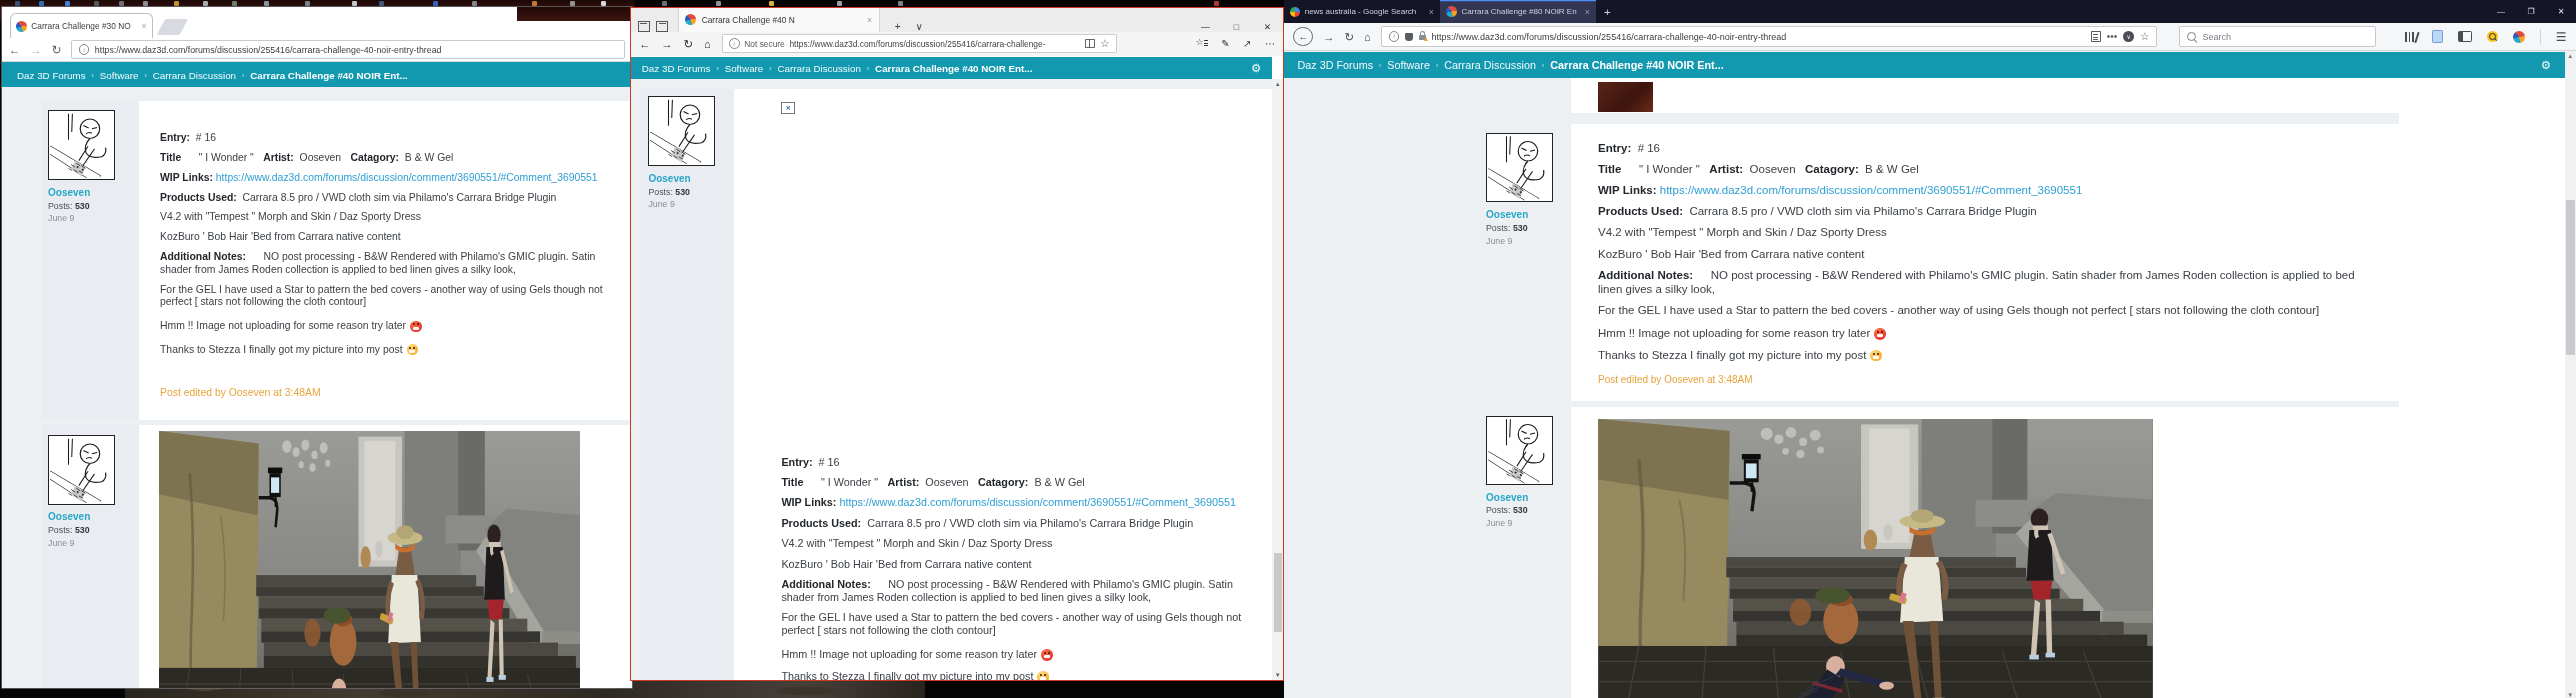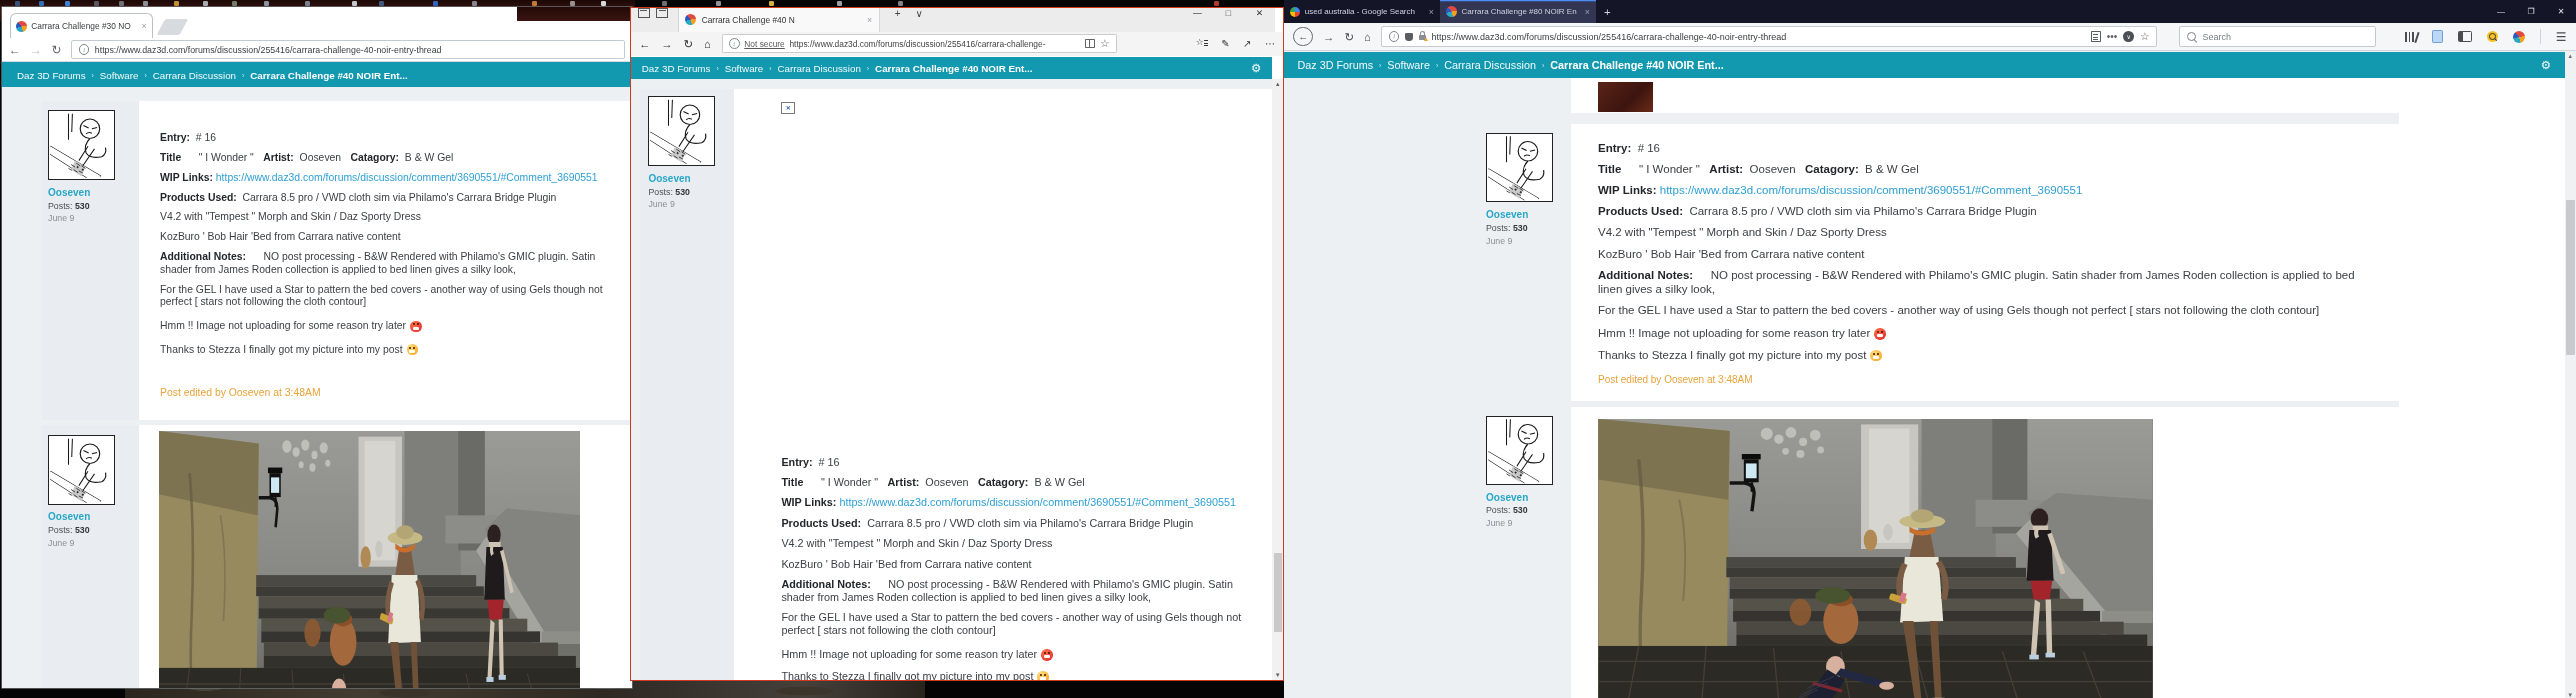--- a/index.html
+++ b/index.html
@@ -71,34 +71,34 @@
   .chrow{margin:0 0 0 40px;}
   #chContent .sidebar{width:97px;padding:9.4px 0 0 6px;box-sizing:border-box;}
   #chContent .avatar{width:65px;height:68px;}
   #chContent .cell{padding:31px 20px 13.5px 21px;font-size:10.4px;}
   .divgap{height:5.4px;}
   .pgap{height:13.5px;}
   #chImgWrap{width:421px;height:278px;overflow:hidden;background:#555;}
   
   #winEdge{position:absolute;left:630px;top:6.7px;width:654px;height:674px;background:#fff;z-index:20;
     border:1.3px solid #cf3a1e;box-sizing:border-box;overflow:hidden;}
-  #egTitle{position:absolute;left:0;top:0;right:8px;height:24px;background:#ececec;display:flex;align-items:flex-start;}
+  #egTitle{position:absolute;left:0;top:0;right:0;height:24px;background:#ececec;display:flex;align-items:flex-end;}
   .egSetAside{width:10px;height:8.8px;border:1px solid #555;margin-left:6.7px;position:relative;flex:none;}
   .egSetAside::after{content:"";position:absolute;left:1.3px;top:1.3px;right:1.3px;height:1.3px;background:#555;}
   .egTab{width:202px;height:24px;background:#f9f9f9;border-right:0.7px solid #d6d6d6;border-left:0.7px solid #d6d6d6;
     margin-left:9.4px;display:flex;align-items:center;padding:0 6.7px;box-sizing:border-box;}
   .egTab .t{font-size:8.4px;color:#333;flex:1;white-space:nowrap;overflow:hidden;margin:0 5.4px;}
   .egBtn{color:#444;font-size:10px;margin-left:15px;}
   .egWinBtns{margin-left:auto;display:flex;}
   .egWinBtns span{width:31px;text-align:center;font-size:8.8px;color:#333;}
   #egToolbar{position:absolute;left:0;top:24px;right:0;height:24px;background:#f4f4f4;display:flex;align-items:center;
     padding:0 8px;box-sizing:border-box;gap:10.8px;}
   .egNav{color:#333;font-size:11.5px;}
   #egUrl{width:381px;height:17.5px;border:0.7px solid #ccc;border-radius:1.3px;padding:0 6px;gap:4.7px;font-size:8.4px;color:#444;}
-  .egSec{color:#5a5a5a;flex:none;text-decoration:underline;}
+  .egSec{color:#5a5a5a;flex:none;}
   .egUrlTxt{white-space:nowrap;overflow:hidden;flex:1;}
   .bookicn{width:8.8px;height:7.4px;border:1px solid #666;border-radius:0.7px;position:relative;flex:none;}
   .bookicn::after{content:"";position:absolute;left:3.4px;top:0;bottom:0;width:1px;background:#666;}
   .egRight{margin-left:auto;display:flex;align-items:center;gap:13.5px;color:#333;font-size:10px;}
   .hubicn{position:relative;width:10.8px;height:9.4px;}
   .hubicn::before{content:"☆";position:absolute;left:-1.3px;top:-2px;font-size:8.8px;}
   .hubicn::after{content:"";position:absolute;right:0;top:1.3px;width:4px;height:6px;
     background:linear-gradient(#333 0 1px,transparent 1px 2.7px,#333 2.7px 3.7px,transparent 3.7px 5.4px,#333 5.4px 6px);}
   #egCrumbs{top:49px;height:23px;font-size:9.8px;padding:0 10.8px;right:10.8px!important;}
   #egContent{position:absolute;left:0;top:71px;right:10.8px;bottom:0;}
@@ -469,21 +469,21 @@
     <span class="ar" style="top:2px">▲</span>
     <div id="egThumb"></div>
     <span class="ar" style="bottom:2px">▼</span>
   </div>
 </div>
 
 <div id="winFF">
   <div id="ffTabbar">
     <div class="ffTab">
       <span class="favg"></span>
-      <span class="t">used australia - Google Search</span>
+      <span class="t">news australia - Google Search</span>
       <span class="tx">×</span>
     </div>
     <div class="ffTab active">
       <span class="favdaz"></span>
       <span class="t">Carrara Challenge #80 NOIR En</span>
       <span class="tx">×</span>
     </div>
     <span class="ffPlus">+</span>
     <div class="ffWin">
       <span>—</span>

